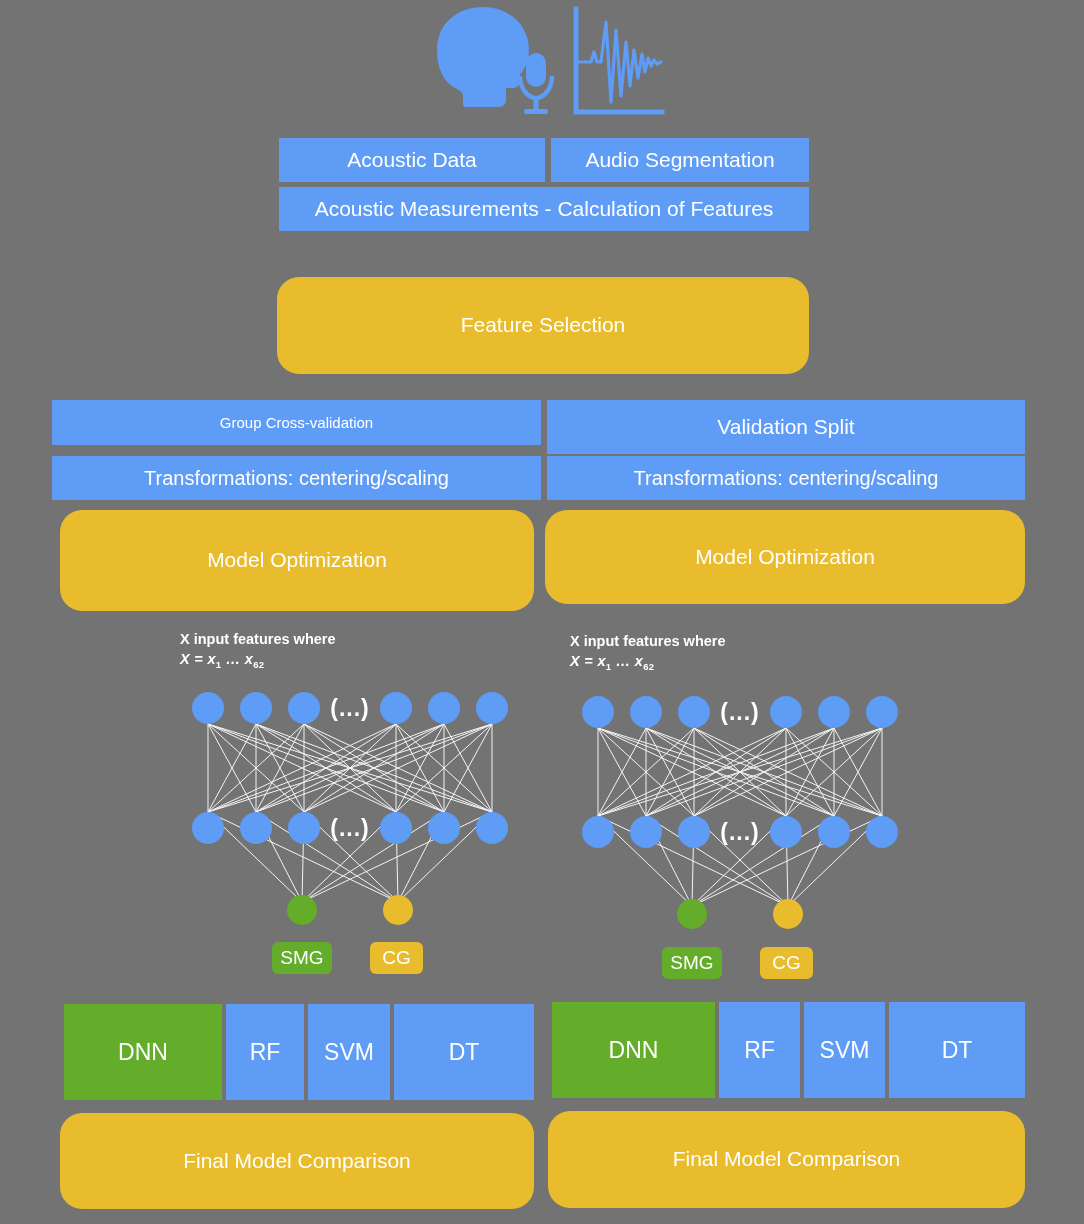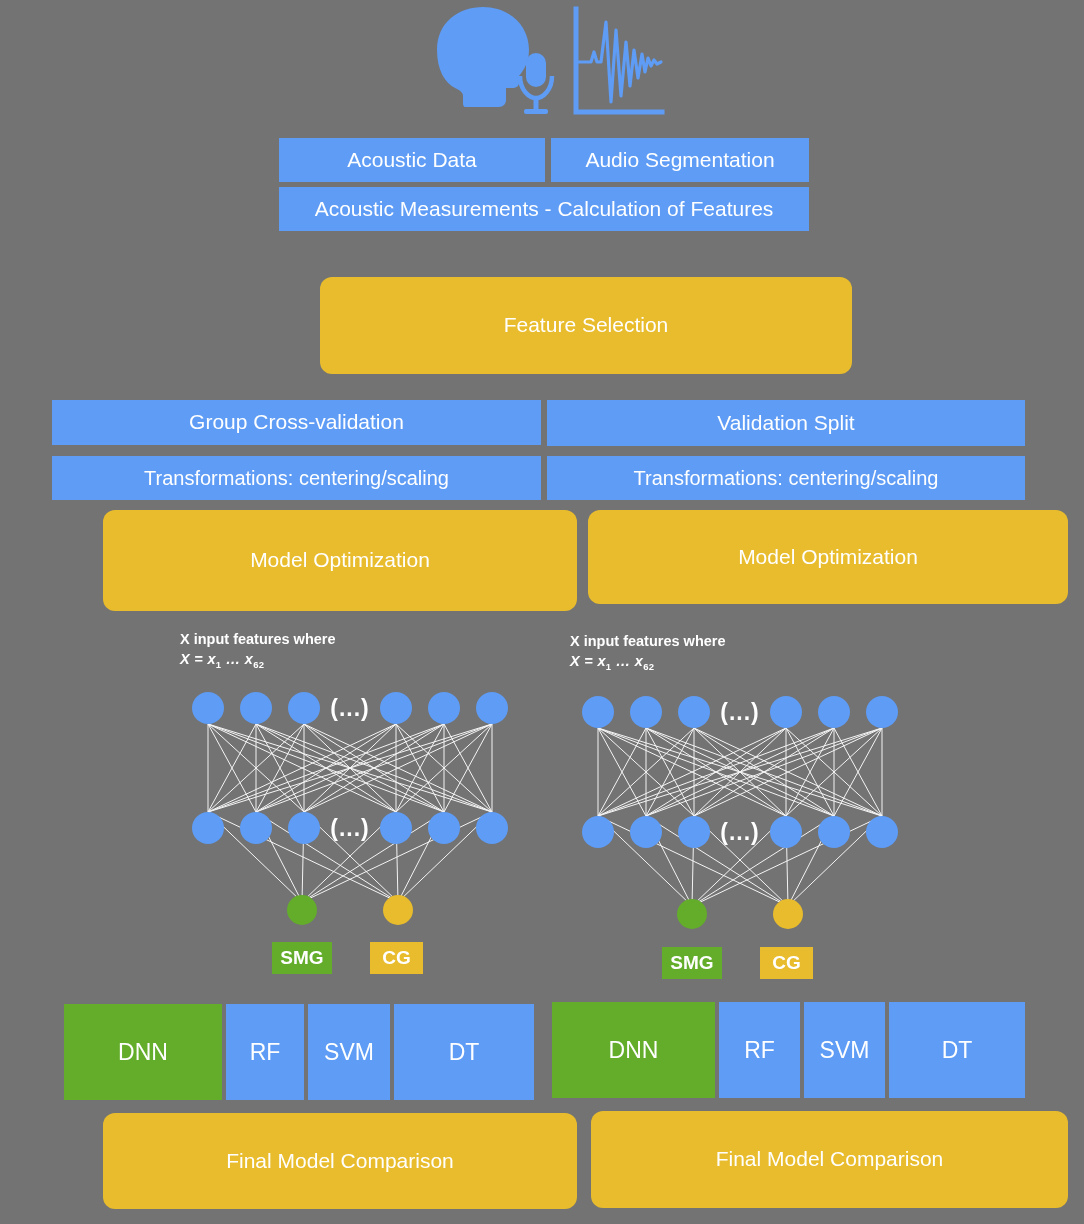--- a/index.html
+++ b/index.html
@@ -25,21 +25,21 @@
     align-items: center;
     justify-content: center;
     color: #ffffff;
     text-align: center;
     line-height: 1.15;
     white-space: nowrap;
   }
   .blue  { background: #5e9cf5; }
   .gold  { background: #e8bc2c; }
   .green { background: #63ad2b; }
-  .rounded { border-radius: 12px; margin-left: 43px; }
+  .rounded { border-radius: 22px; }
 
   
   #header-icon {
     position: absolute;
     left: 425px;
     top: 4px;
     width: 240px;
     height: 118px;
   }
 
@@ -78,22 +78,23 @@
   }
 
   .tag {
     position: absolute;
     box-sizing: border-box;
     display: flex;
     align-items: center;
     justify-content: center;
     color: #ffffff;
     font-size: 19px;
-    font-weight: bold;
+    font-weight: normal;
     height: 32px;
+    border-radius: 6px;
   }
 </style>
 </head>
 <body>
 
 <div id="canvas">
 
   <div id="header-icon">
     <svg width="240" height="118" viewBox="0 0 240 118" xmlns="http://www.w3.org/2000/svg">
 
@@ -121,21 +122,21 @@
   </div>
 
   <div class="box blue" style="left:279px; top:138px; width:266px; height:44px; font-size:21px;">Acoustic Data</div>
 
   <div class="box blue" style="left:279px; top:187px; width:530px; height:44px; font-size:21px;">Acoustic Measurements - Calculation of Features</div>
 
   <div class="box blue" style="left:551px; top:138px; width:258px; height:44px; font-size:21px;">Audio Segmentation</div>
 
   <div class="box gold rounded" style="left:277px; top:277px; width:532px; height:97px; font-size:21px;">Feature Selection</div>
 
-  <div class="box blue" style="left:52px; top:400px; width:489px; height:45px; font-size:21px;">Group Cross-validation</div>
+  <div class="box blue" style="left:52px; top:400px; width:489px; height:45px; font-size:15px;">Group Cross-validation</div>
 
   <div class="box blue" style="left:52px; top:456px; width:489px; height:44px; font-size:20px;">Transformations: centering/scaling</div>
 
   <div class="box gold rounded" style="left:60px; top:510px; width:474px; height:101px; font-size:21px;">Model Optimization</div>
 
   <div class="net-label" style="left:180px; top:630px;">
     <div>X input features where</div>
     <div class="eq"><span>X = x</span><sub>1</sub><span> … x</span><sub>62</sub></div>
   </div>
 
@@ -219,21 +220,21 @@
   <div class="tag green" style="left:272px; top:942px; width:60px;">SMG</div>
   <div class="tag gold" style="left:370px; top:942px; width:53px;">CG</div>
 
   <div class="box green" style="left:64px; top:1004px; width:158px; height:96px; font-size:23px;">DNN</div>
   <div class="box blue" style="left:226px; top:1004px; width:78px; height:96px; font-size:23px;">RF</div>
   <div class="box blue" style="left:308px; top:1004px; width:82px; height:96px; font-size:23px;">SVM</div>
   <div class="box blue" style="left:394px; top:1004px; width:140px; height:96px; font-size:23px;">DT</div>
 
   <div class="box gold rounded" style="left:60px; top:1113px; width:474px; height:96px; font-size:21px;">Final Model Comparison</div>
 
-  <div class="box blue" style="left:547px; top:400px; width:478px; height:46px; font-size:21px;">Validation Split</div>
+  <div class="box blue" style="left:547px; top:400px; width:478px; height:54px; font-size:21px;">Validation Split</div>
 
   <div class="box blue" style="left:547px; top:456px; width:478px; height:44px; font-size:20px;">Transformations: centering/scaling</div>
 
   <div class="box gold rounded" style="left:545px; top:510px; width:480px; height:94px; font-size:21px;">Model Optimization</div>
 
   <div class="net-label" style="left:570px; top:632px;">
     <div>X input features where</div>
     <div class="eq"><span>X = x</span><sub>1</sub><span> … x</span><sub>62</sub></div>
   </div>
 

